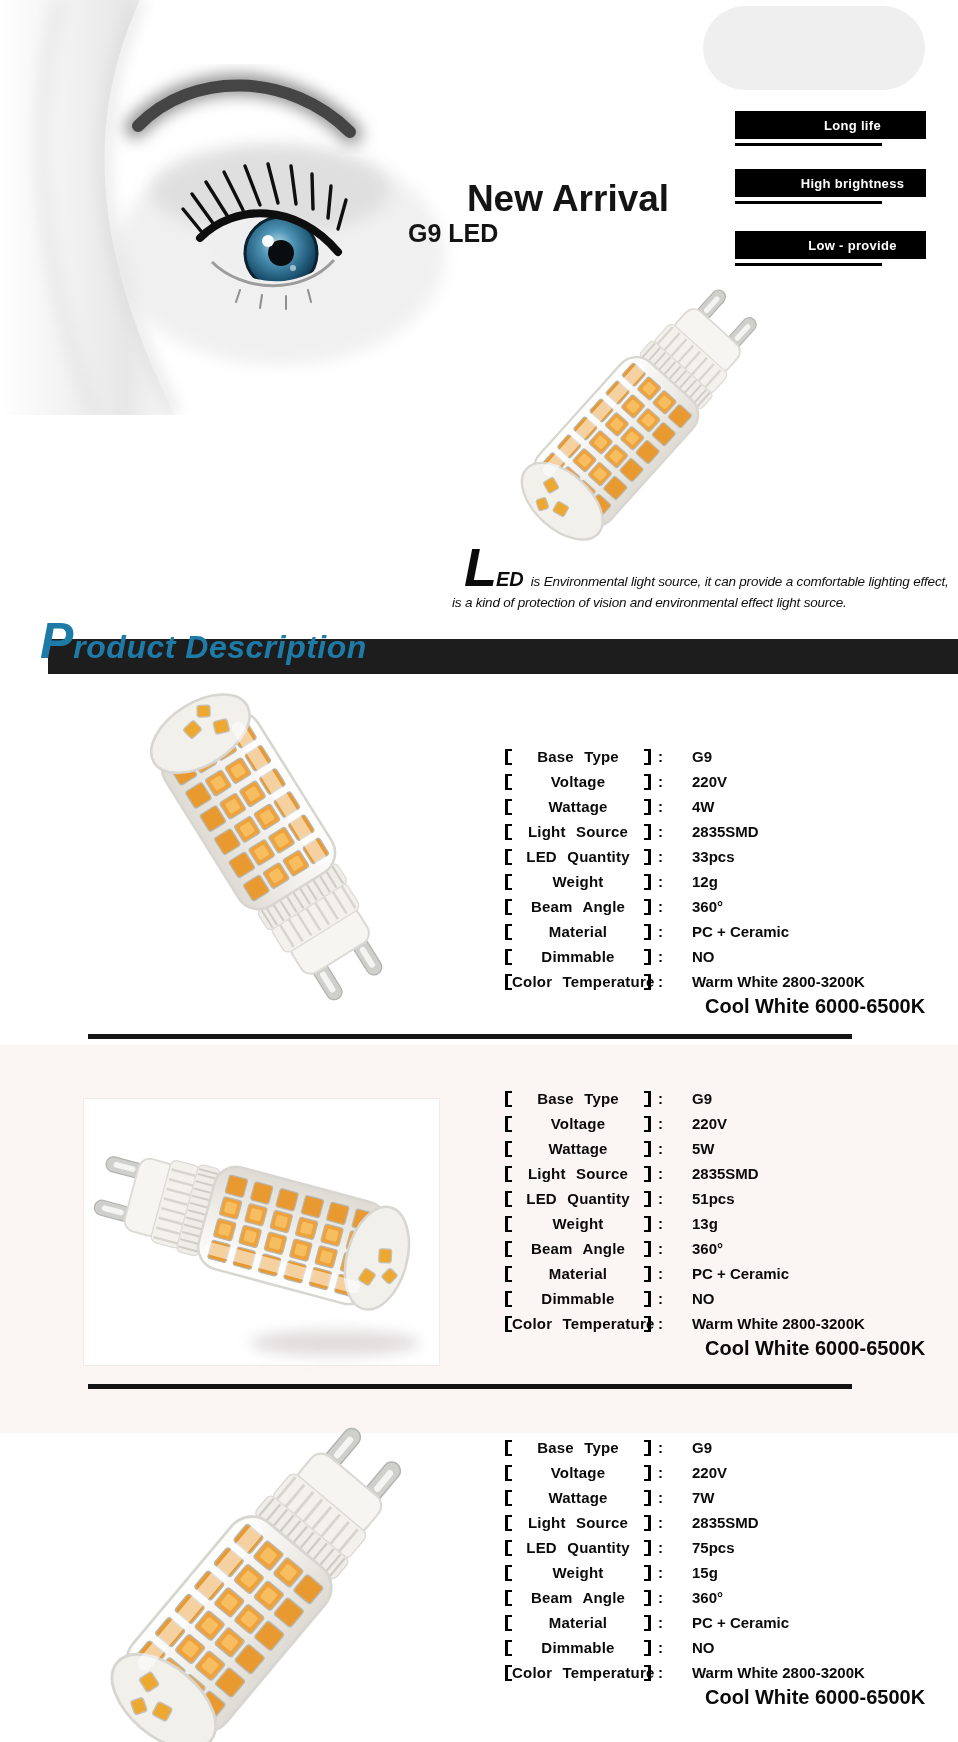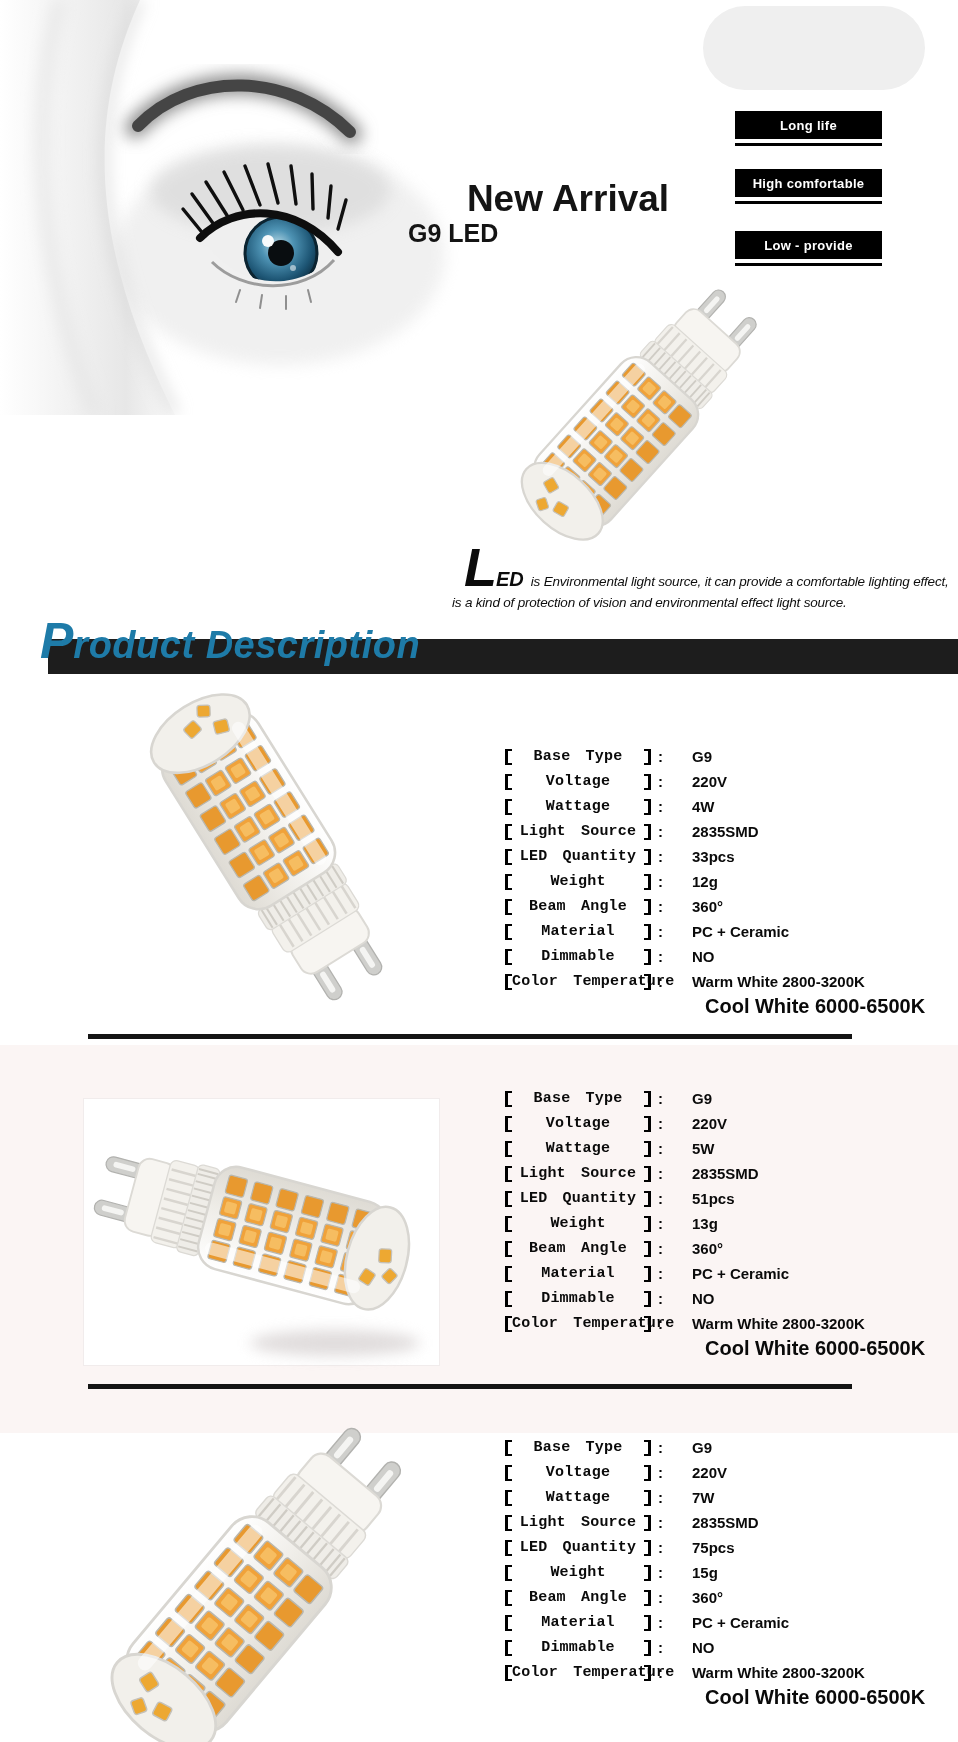--- a/index.html
+++ b/index.html
@@ -7,53 +7,53 @@
         font-family:"Liberation Sans",sans-serif;color:#111;}
 
   
   .eye-art{position:absolute;left:0;top:0;width:470px;height:415px;}
   .gray-blob{position:absolute;left:703px;top:6px;width:222px;height:84px;background:#efefef;border-radius:44px;}
   .hero-title{position:absolute;left:408px;top:180px;width:320px;text-align:center;
               font-size:37px;font-weight:bold;color:#141414;line-height:38px;}
   .hero-subtitle{position:absolute;left:408px;top:219px;width:320px;text-align:left;
               font-size:25px;font-weight:bold;color:#141414;}
   .badge{position:absolute;left:735px;width:147px;height:28px;background:#000;color:#fff;
-         font-size:13px;font-weight:bold;display:flex;align-items:center;justify-content:center;letter-spacing:.3px;}
+         font-size:13px;font-weight:bold;display:flex;align-items:center;justify-content:center;letter-spacing:.3px;padding-left:44px;}
   .badge-line{position:absolute;left:735px;width:147px;height:3px;background:#000;}
 
   
   .bulb-svg{position:absolute;}
   .photo-box{position:absolute;left:83px;top:1098px;width:355px;height:266px;background:#fff;border:1px solid #f1ecec;}
   .bulb-shadow{position:absolute;left:250px;top:1330px;width:170px;height:26px;background:#d9d4d4;
                border-radius:50%;filter:blur(7px);opacity:.8;}
 
   
   .intro-line1{position:absolute;left:464px;top:536px;white-space:nowrap;text-align:right;}
   .intro-line1 .dropcap{font-size:54px;font-weight:bold;font-style:italic;color:#0b0b0b;letter-spacing:-1px;}
   .intro-line1 .dropcap-tail{font-size:20px;font-weight:bold;font-style:italic;color:#0b0b0b;margin-right:7px;}
   .intro-text{font-size:13.5px;font-style:italic;font-weight:500;color:#0e0e0e;letter-spacing:-0.2px;}
   .intro-line2{position:absolute;left:452px;top:595px;white-space:nowrap;}
 
   
   .desc-bar{position:absolute;left:48px;top:639px;width:910px;height:35px;background:#1d1d1d;}
   .desc-heading{position:absolute;left:40px;top:612px;z-index:3;color:#1e7ba8;white-space:nowrap;}
   .desc-heading .big-p{font-size:50px;font-weight:bold;font-style:italic;}
-  .desc-heading .head-rest{font-size:38px;font-weight:bold;font-style:italic;letter-spacing:.5px;}
+  .desc-heading .head-rest{font-size:32px;font-weight:bold;font-style:italic;letter-spacing:.5px;}
   .info-heading{position:absolute;left:500px;top:682px;color:#0d0d0d;white-space:nowrap;}
   .info-heading .big-p{font-size:43px;font-weight:bold;font-style:italic;}
   .info-heading .head-rest{font-size:26px;font-weight:bold;font-style:italic;letter-spacing:.5px;}
 
   
   .specs{position:absolute;left:505px;width:440px;}
   #specs-0{top:744px;} #specs-1{top:1086px;} #specs-2{top:1435px;}
   .spec-row{display:flex;align-items:center;height:25px;font-size:15px;font-weight:bold;color:#0a0a0a;}
   .brk{display:inline-block;width:7px;height:16px;box-sizing:border-box;flex:0 0 auto;}
   .brk.open{border-left:3px solid #000;border-top:2.5px solid #000;border-bottom:2.5px solid #000;}
   .brk.close{border-right:3px solid #000;border-top:2.5px solid #000;border-bottom:2.5px solid #000;}
-  .spec-label{width:132px;text-align:center;word-spacing:6px;letter-spacing:.2px;white-space:nowrap;flex:0 0 auto;font-family:Liberation Mono, monospace;}
+  .spec-label{width:132px;text-align:center;word-spacing:6px;letter-spacing:.2px;white-space:nowrap;flex:0 0 auto;}
   .spec-colon{margin-left:7px;}
   .spec-value{margin-left:29px;white-space:nowrap;}
   .spec-row-cont .spec-value2{margin-left:200px;white-space:nowrap;font-size:20px;font-weight:bold;}
 
   
   .divider{position:absolute;left:88px;width:764px;height:5px;background:#141414;}
   #divider-1{top:1034px;} #divider-2{top:1384px;}
   .pink-band{position:absolute;left:0;top:1045px;width:958px;height:388px;background:#fbf5f4;}
 </style>
 </head>
@@ -213,21 +213,21 @@
     <path d="M60,0 C30,110 35,260 95,415" fill="none" stroke="#e3e3e3" stroke-width="9" filter="url(#softBlur)"></path>
   </svg>
 
   <div class="gray-blob"></div>
 
   <div class="hero-title">New Arrival</div>
   <div class="hero-subtitle">G9 LED</div>
 
   <div class="badge" style="top:111px">Long life</div>
   <div class="badge-line" style="top:143px"></div>
-  <div class="badge" style="top:169px">High comfortable</div>
+  <div class="badge" style="top:169px">High brightness</div>
   <div class="badge-line" style="top:201px"></div>
   <div class="badge" style="top:231px">Low - provide</div>
   <div class="badge-line" style="top:263px"></div>
 
   <div class="pink-band"></div>
   <div class="photo-box"></div>
   <div class="bulb-shadow"></div>
 
   <svg class="bulb-svg" style="left:571px;top:265px;width:138px;height:300px;transform:rotate(42deg);">
     <use href="#g9bulb" width="138" height="300"></use>

